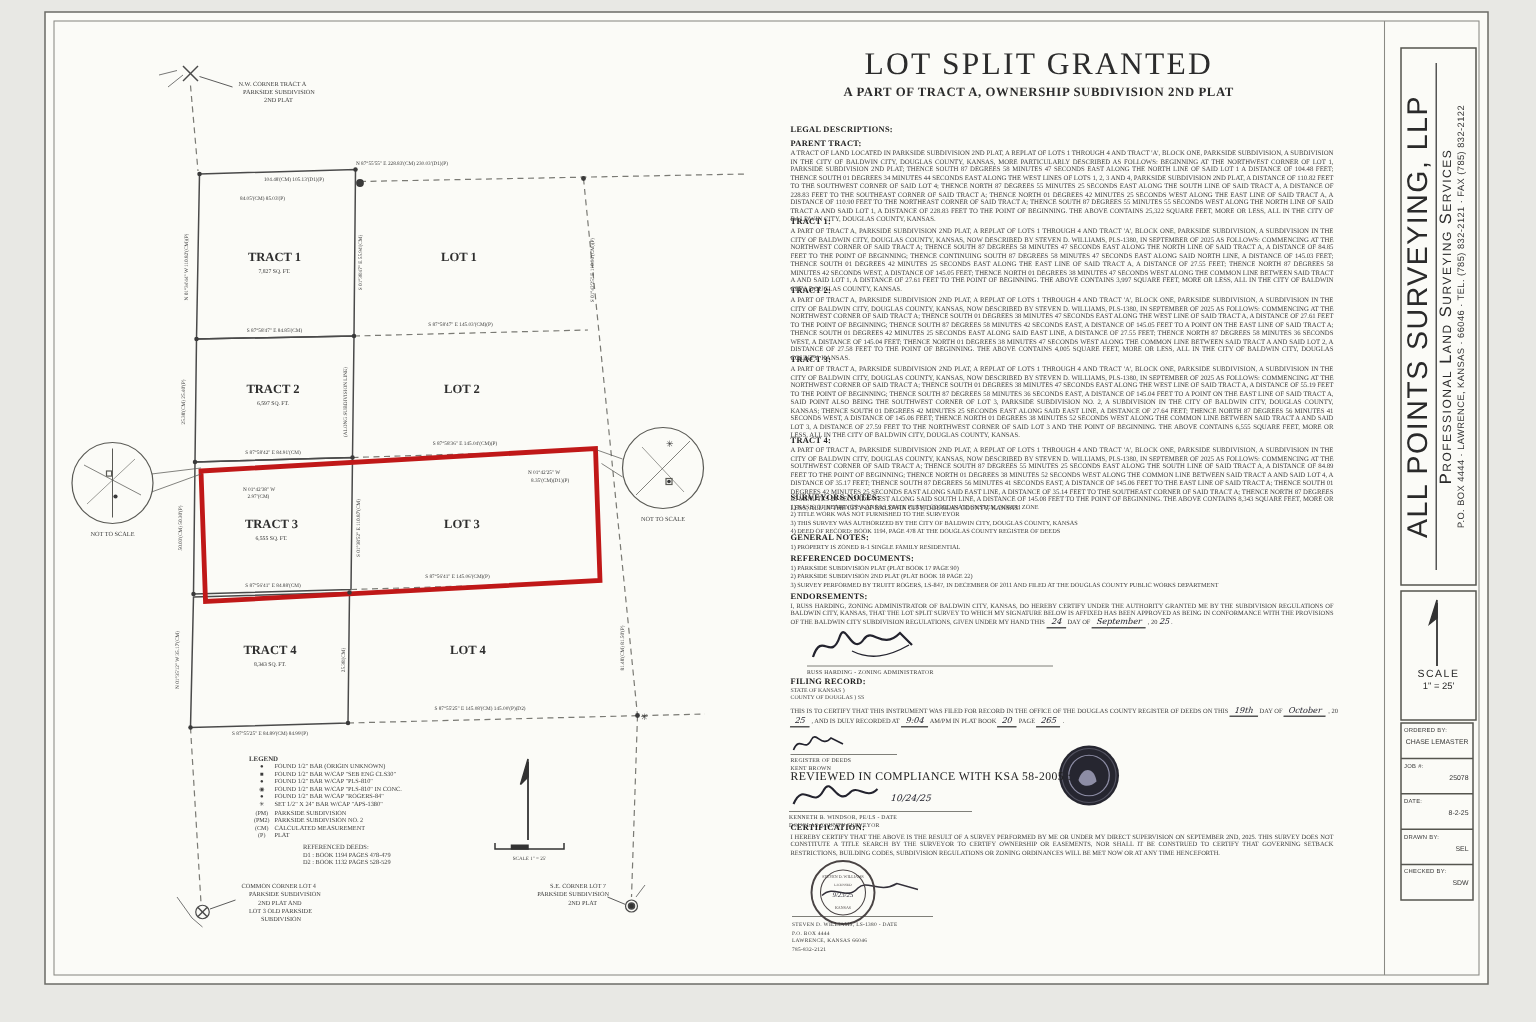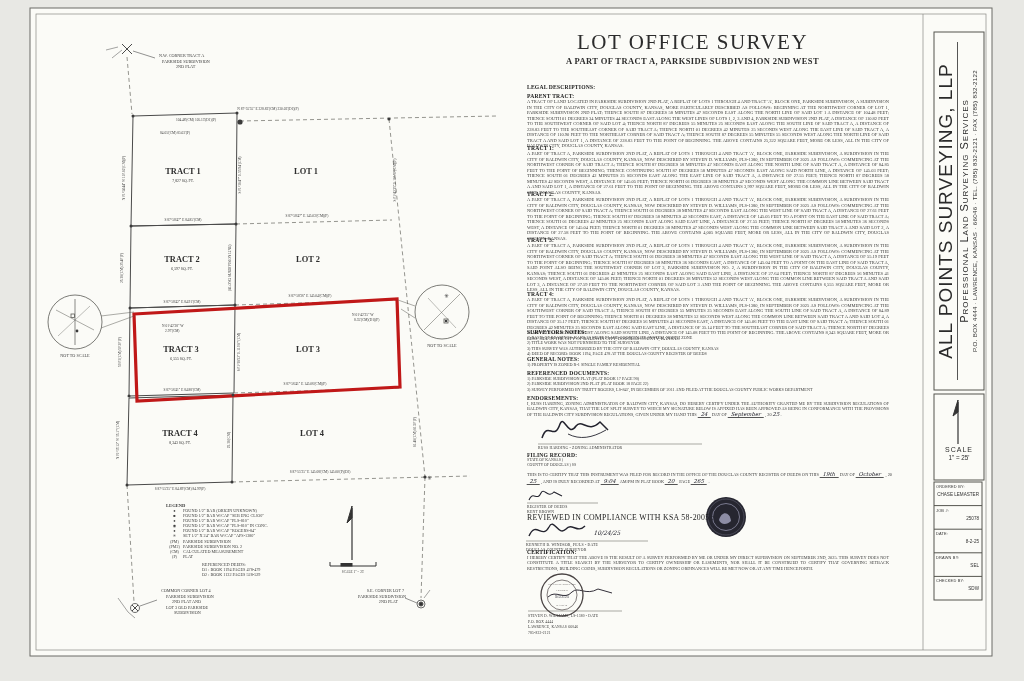--- a/index.html
+++ b/index.html
@@ -244,22 +244,22 @@
       <circle cx="562" cy="595" r="21" stroke-width="1.3"></circle>
       <circle cx="562" cy="595" r="15" stroke-width="0.7"></circle>
       <text x="562" y="585" font-size="2.7" text-anchor="middle" fill="#4a4444" stroke="none">STEVEN D. WILLIAMS</text>
       <text x="562" y="590.5" font-size="2.4" text-anchor="middle" fill="#4a4444" stroke="none">LICENSED</text>
       <text x="562" y="598" font-size="4.6" font-style="italic" text-anchor="middle" fill="#2c2c38" stroke="none">9/23/25</text>
       <text x="562" y="606" font-size="2.7" text-anchor="middle" fill="#4a4444" stroke="none">KANSAS</text>
     </g>
   </svg>
 
   <div class="hdr">
-    <div class="t">LOT OFFICE SURVEY</div>
-    <div class="s">A PART OF TRACT A, PARKSIDE SUBDIVISION 2ND WEST</div>
+    <div class="t">LOT SPLIT GRANTED</div>
+    <div class="s">A PART OF TRACT A, OWNERSHIP SUBDIVISION 2ND PLAT</div>
   </div>
 
   <div class="abs sec-h" style="left:527px;top:84px;">LEGAL DESCRIPTIONS:</div>
 
   <div class="abs" style="left:527px;top:93px;width:362px;">
     <div class="sec-h">PARENT TRACT:</div>
     <div class="sec-b">A TRACT OF LAND LOCATED IN PARKSIDE SUBDIVISION 2ND PLAT, A REPLAT OF LOTS 1 THROUGH 4 AND TRACT 'A', BLOCK ONE, PARKSIDE SUBDIVISION, A SUBDIVISION IN THE CITY OF BALDWIN CITY, DOUGLAS COUNTY, KANSAS, MORE PARTICULARLY DESCRIBED AS FOLLOWS: BEGINNING AT THE NORTHWEST CORNER OF LOT 1, PARKSIDE SUBDIVISION 2ND PLAT; THENCE SOUTH 87 DEGREES 58 MINUTES 47 SECONDS EAST ALONG THE NORTH LINE OF SAID LOT 1 A DISTANCE OF 104.48 FEET; THENCE SOUTH 01 DEGREES 34 MINUTES 44 SECONDS EAST ALONG THE WEST LINES OF LOTS 1, 2, 3 AND 4, PARKSIDE SUBDIVISION 2ND PLAT, A DISTANCE OF 110.82 FEET TO THE SOUTHWEST CORNER OF SAID LOT 4; THENCE NORTH 87 DEGREES 55 MINUTES 25 SECONDS EAST ALONG THE SOUTH LINE OF SAID TRACT A, A DISTANCE OF 228.83 FEET TO THE SOUTHEAST CORNER OF SAID TRACT A; THENCE NORTH 01 DEGREES 42 MINUTES 25 SECONDS WEST ALONG THE EAST LINE OF SAID TRACT A, A DISTANCE OF 110.90 FEET TO THE NORTHEAST CORNER OF SAID TRACT A; THENCE SOUTH 87 DEGREES 55 MINUTES 55 SECONDS WEST ALONG THE NORTH LINE OF SAID TRACT A AND SAID LOT 1, A DISTANCE OF 228.83 FEET TO THE POINT OF BEGINNING. THE ABOVE CONTAINS 25,322 SQUARE FEET, MORE OR LESS, ALL IN THE CITY OF BALDWIN CITY, DOUGLAS COUNTY, KANSAS.</div>
   </div>
   <div class="abs" style="left:527px;top:145px;width:362px;">
     <div class="sec-h">TRACT 1:</div>

